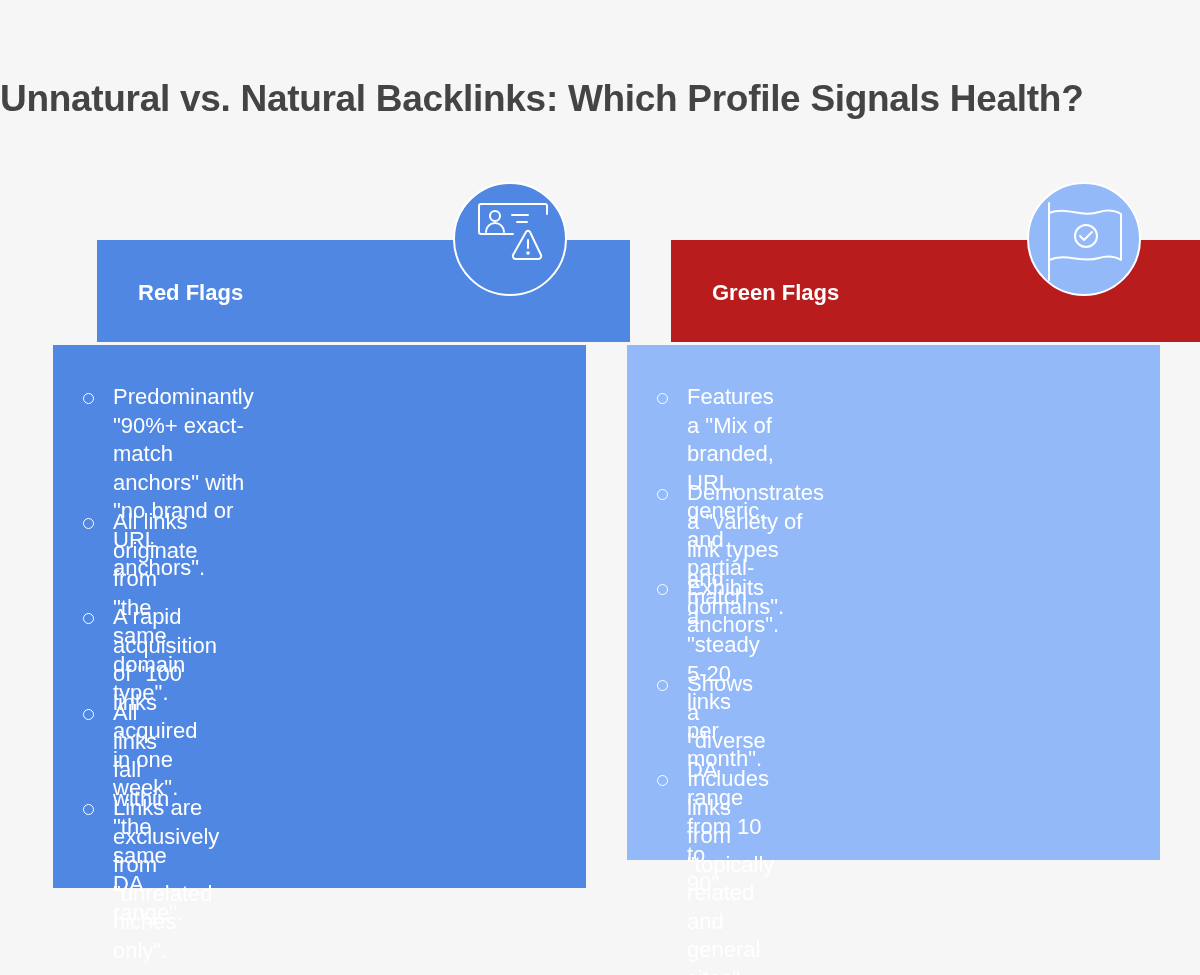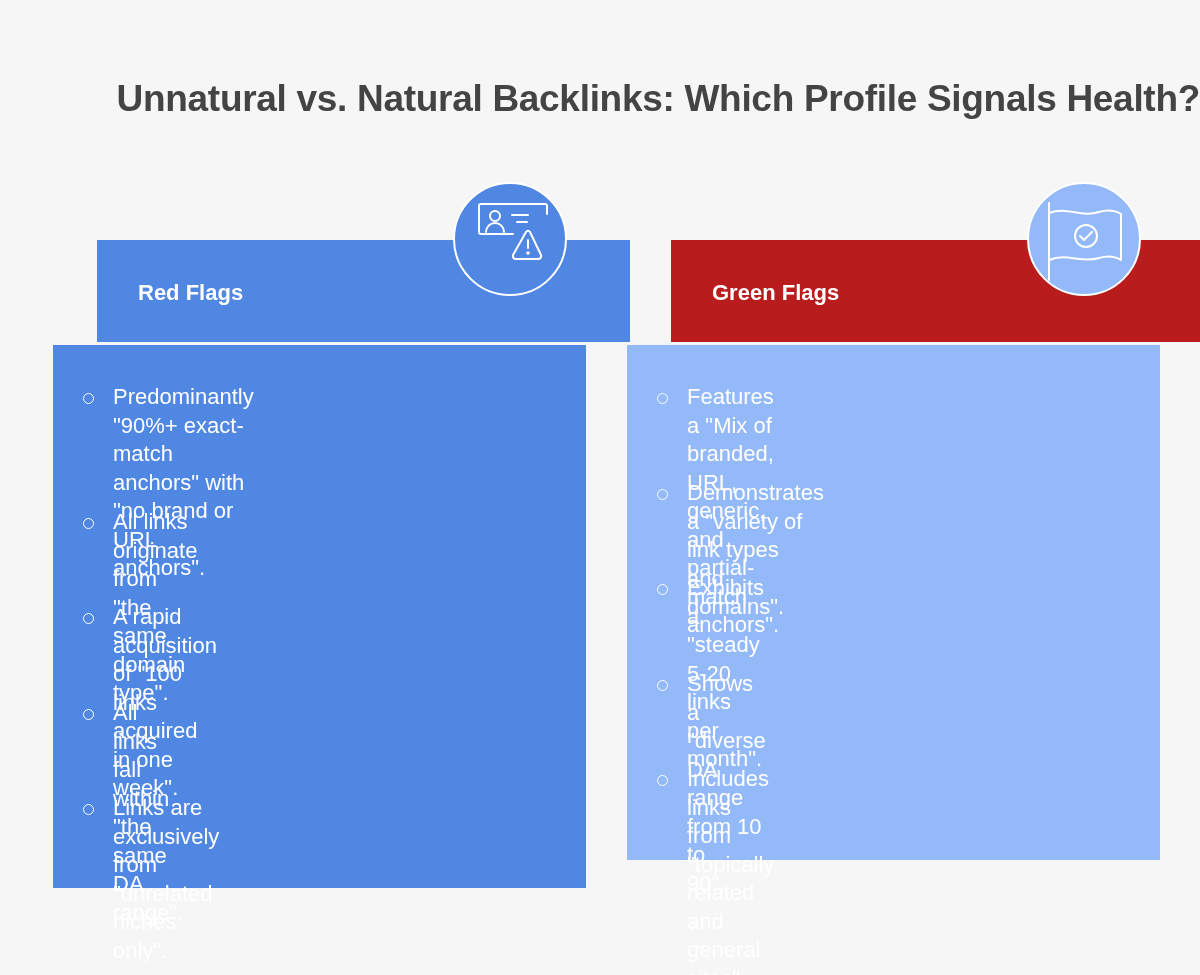--- a/index.html
+++ b/index.html
@@ -5,21 +5,21 @@
   html, body { margin: 0; padding: 0; }
   body {
     width: 1200px; height: 975px;
     background: #f7f6f7;
     position: relative;
     overflow: hidden;
     font-family: "Liberation Sans", "DejaVu Sans", sans-serif;
   }
   .title {
     position: absolute; left: 0; top: 78px; width: 1200px;
-    text-align: right;
+    text-align: left;
     font-size: 37px; font-weight: bold;
     color: #444444;
     letter-spacing: -0.3px;
     margin: 0;
   }
   .panel {
     position: absolute;
     top: 240px;
   }
   .panel-header {

